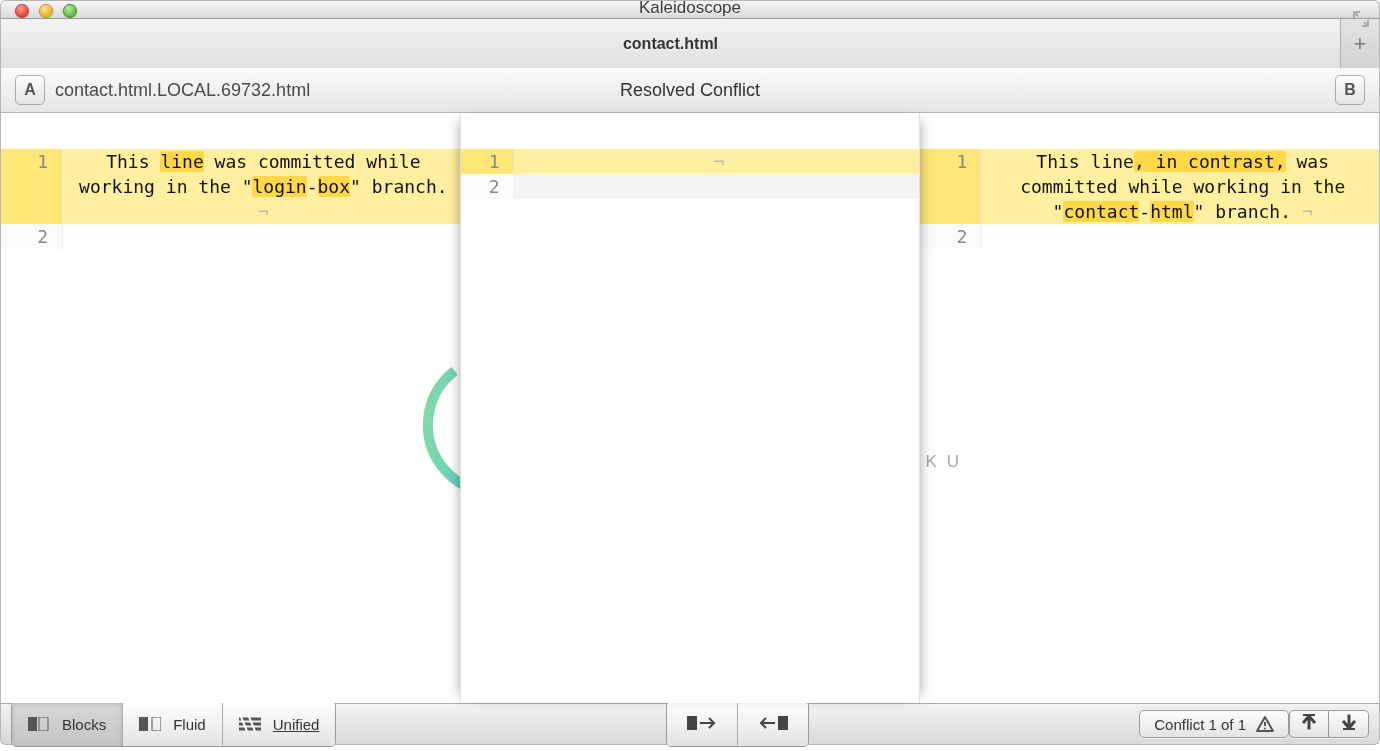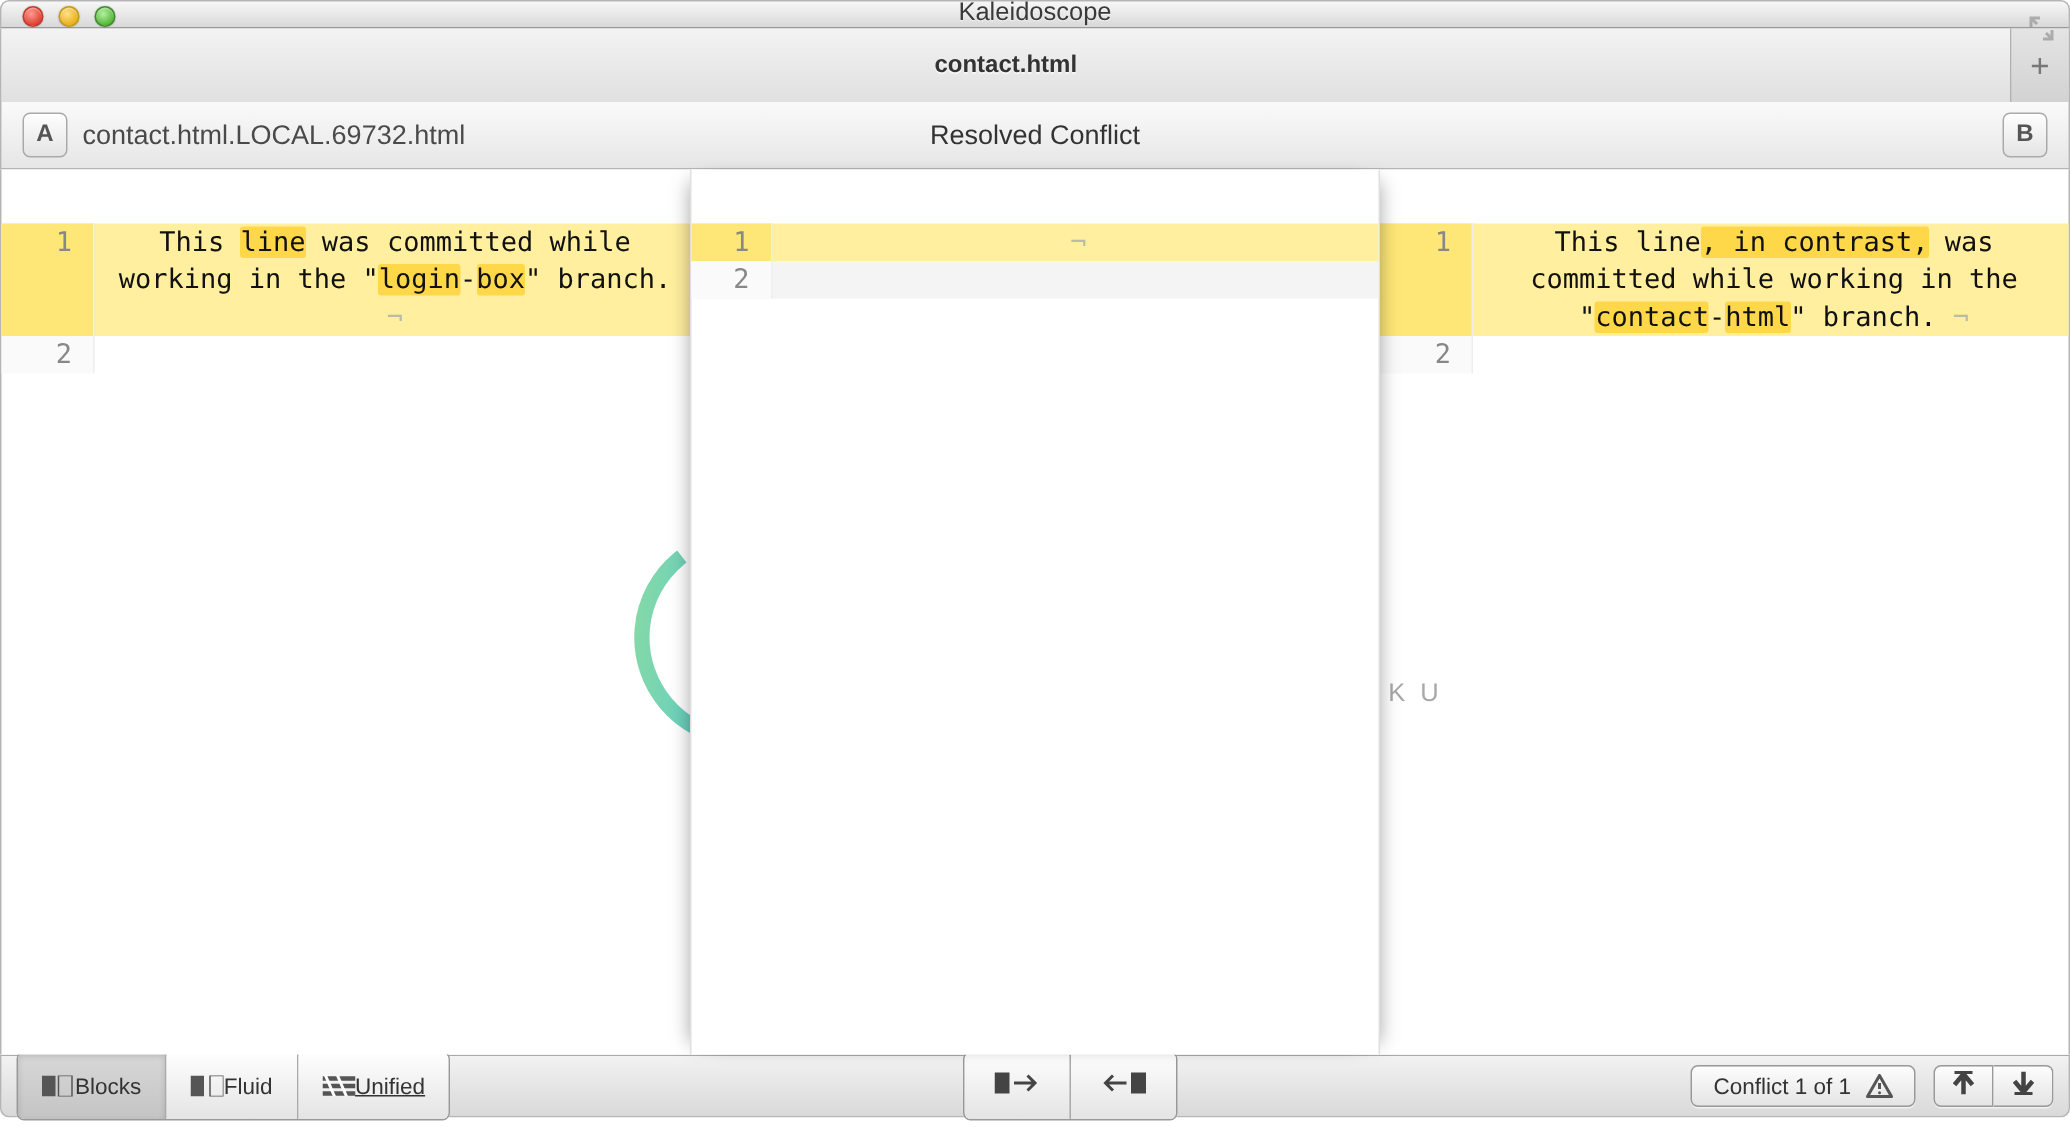--- a/index.html
+++ b/index.html
@@ -101,31 +101,31 @@
   
   .bottombar {
     height:42px;
     background:linear-gradient(to bottom,#f2f2f2,#d9d9d9);
     border:1px solid #b5b5b5; border-top:1px solid #aaa;
     display:flex; align-items:center; padding:0 10px; gap:0;
     border-bottom-left-radius:6px; border-bottom-right-radius:6px;
   }
   .seg-group { display:flex; border:1px solid #999; border-radius:5px; overflow:hidden; box-shadow:0 1px 0 rgba(255,255,255,0.6);}
   .seg-btn {
-    height:44px; padding:0 16px; display:flex; align-items:center; gap:0;
+    height:44px; padding:0 16px; display:flex; align-items:center; gap:12px;
     background:linear-gradient(to bottom,#fefefe,#e4e4e4);
     border-right:1px solid #aaa; font-size:15px; color:#333; cursor:pointer;
   }
   .seg-btn:last-child { border-right:none;text-decoration:underline; }
   .seg-btn.active { background:linear-gradient(to bottom,#d8d8d8,#c4c4c4); box-shadow:inset 0 2px 4px rgba(0,0,0,0.15);}
   .seg-icon { width:22px; height:14px; display:inline-block; }
   .flex-spacer { flex:1; }
   .center-group { display:flex; gap:0; }
   
-  .conflict-group { display:flex; align-items:flex-end; gap:12px; }
+  .conflict-group { display:flex; align-items:flex-end; }
   .conflict-pill {
     height:28px; padding:0 14px; border:1px solid #999; border-radius:5px;
     background:linear-gradient(to bottom,#fdfdfd,#e4e4e4);
     display:flex; align-items:center; gap:10px; font-size:15px; color:#333;
     box-shadow:0 1px 0 rgba(255,255,255,0.6);
   }
   .warn-icon { display:inline-flex; }
   .nav-btn { width:40px; height:28px; border:1px solid #999; border-radius:5px; background:linear-gradient(to bottom,#fdfdfd,#e4e4e4); display:flex; align-items:center; justify-content:center; cursor:pointer; box-shadow:0 1px 0 rgba(255,255,255,0.6);}
   .nav-group { display:flex; }
   .nav-group .nav-btn:first-child { border-top-right-radius:0; border-bottom-right-radius:0; }

